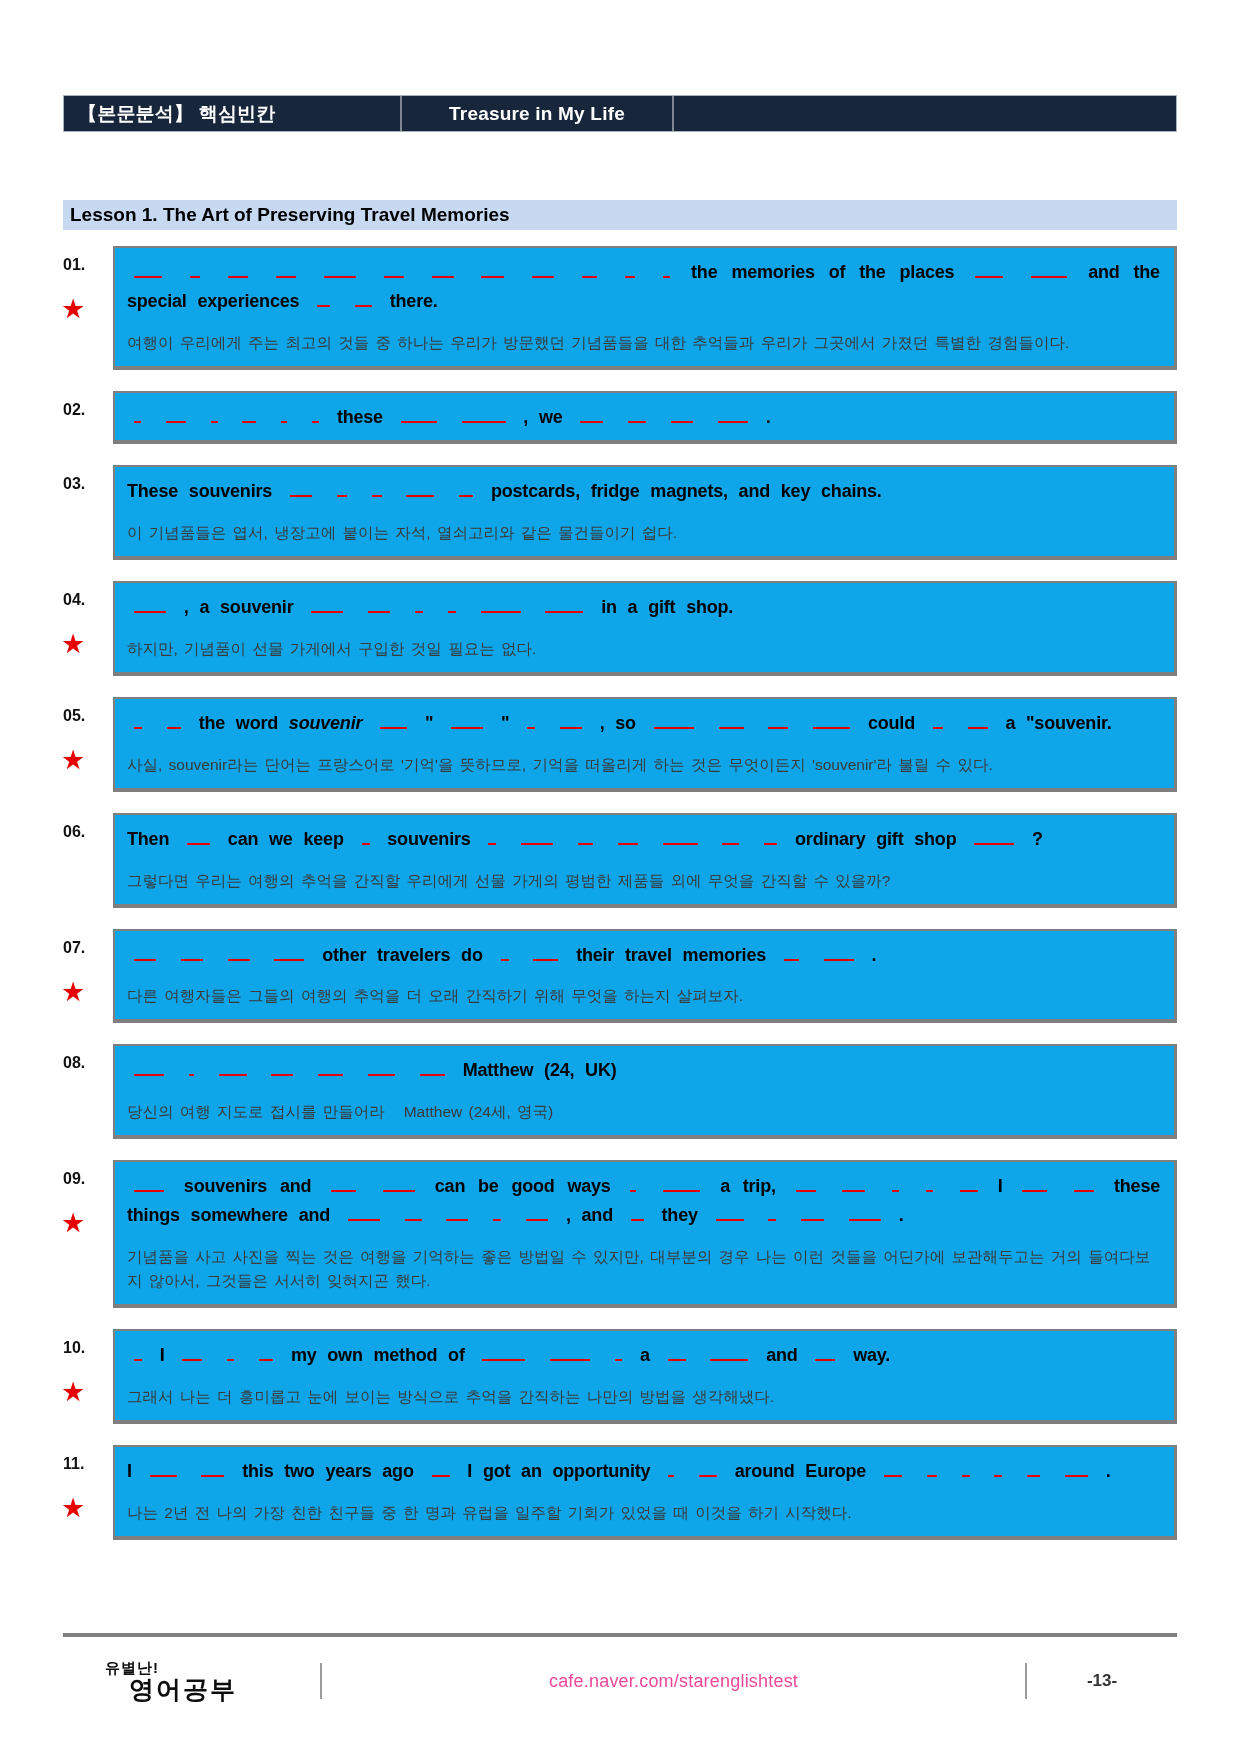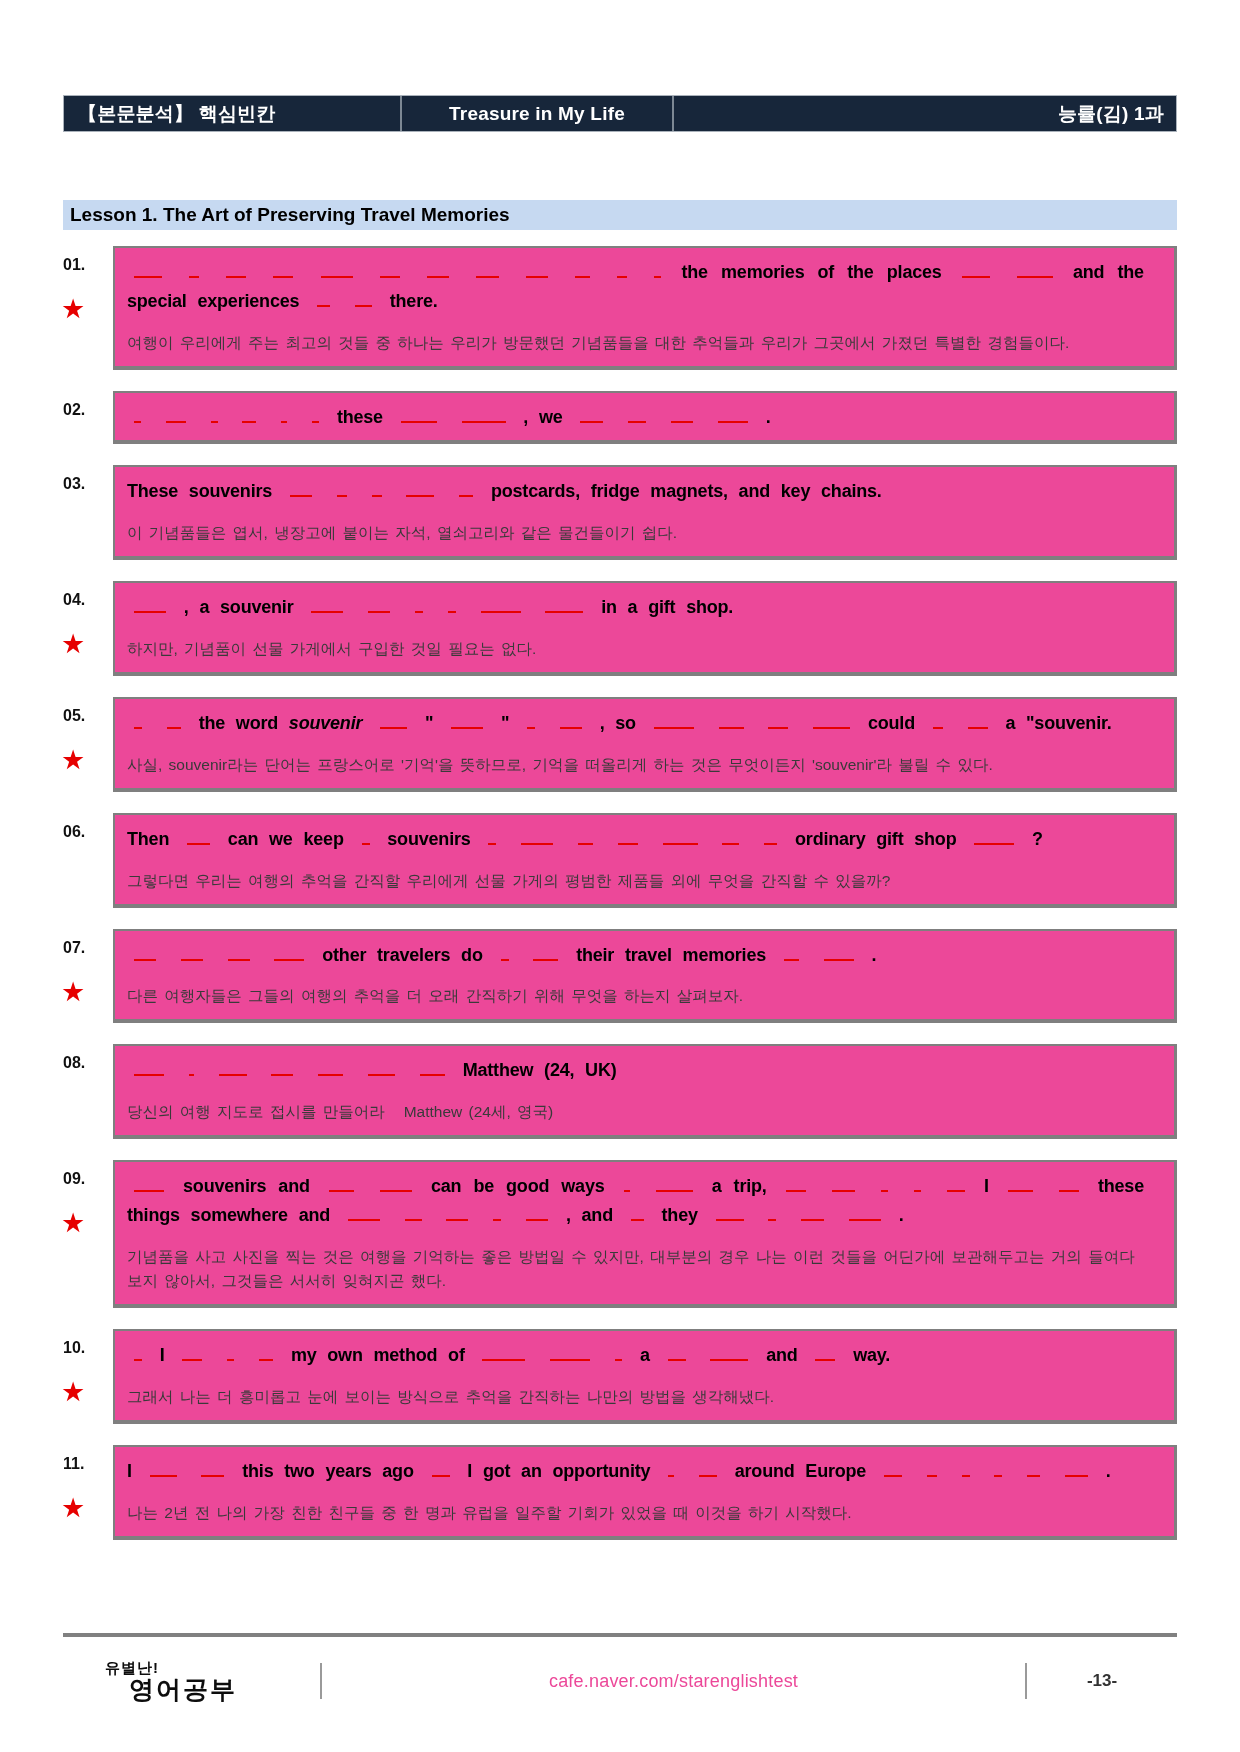--- a/index.html
+++ b/index.html
@@ -23,22 +23,22 @@
           box-sizing:border-box;font-weight:bold;font-size:19px;color:#000;}
 
   
   .items{position:absolute;left:63px;top:246px;width:1114px;
          display:flex;flex-direction:column;gap:21px;}
   .row{display:flex;align-items:flex-start;}
   .numcol{flex:0 0 50px;display:flex;flex-direction:column;align-items:flex-start;
           padding-top:10px;box-sizing:border-box;}
   .num{font-weight:bold;font-size:16px;color:#111;}
   .star{color:#e60000;font-size:27px;line-height:1;margin-top:22px;margin-left:-2px;}
-  .box{flex:1;background:#ec4899;border:2px solid #7f7f7f;border-right-width:3px;
-       border-bottom-width:4px;padding:8px 30px 9px 12px;box-sizing:border-box;}
+  .box{flex:1;background:#0ea5e9;border:2px solid #7f7f7f;border-right-width:3px;
+       border-bottom-width:4px;padding:8px 14px 9px 12px;box-sizing:border-box;}
   .eng{margin:2px 0 0 0;font-size:18px;font-weight:700;color:#000;
        line-height:1.6;text-align:justify;word-spacing:6px;letter-spacing:-0.2px;}
   .eng .it{font-style:italic;}
   .blank{display:inline-block;height:12px;border-bottom:2.5px solid #e60000;
          margin:0 7px;vertical-align:baseline;}
   .kor{margin:15px 0 2px 0;font-size:15.5px;font-weight:400;color:#3a3a3a;
        line-height:1.55;word-spacing:2px;}
 
   
   .footrule{position:absolute;left:63px;top:1633px;width:1114px;height:4px;background:#808080;}
@@ -54,21 +54,20 @@
 </head>
 <body>
 
 <div class="page">
 
   <div class="header">
     <div class="hcell h-left">【본문분석】 핵심빈칸</div>
     <div class="hsep"></div>
     <div class="hcell h-center">Treasure  in  My  Life</div>
     <div class="hsep"></div>
-    <div class="hcell h-right">능률(김) 1과</div>
   </div>
 
   <div class="lesson">
     <span>Lesson 1. The Art of Preserving Travel Memories</span>
   </div>
 
   <div class="items">
       <div class="row">
         <div class="numcol">
           <div class="num">01.</div>

